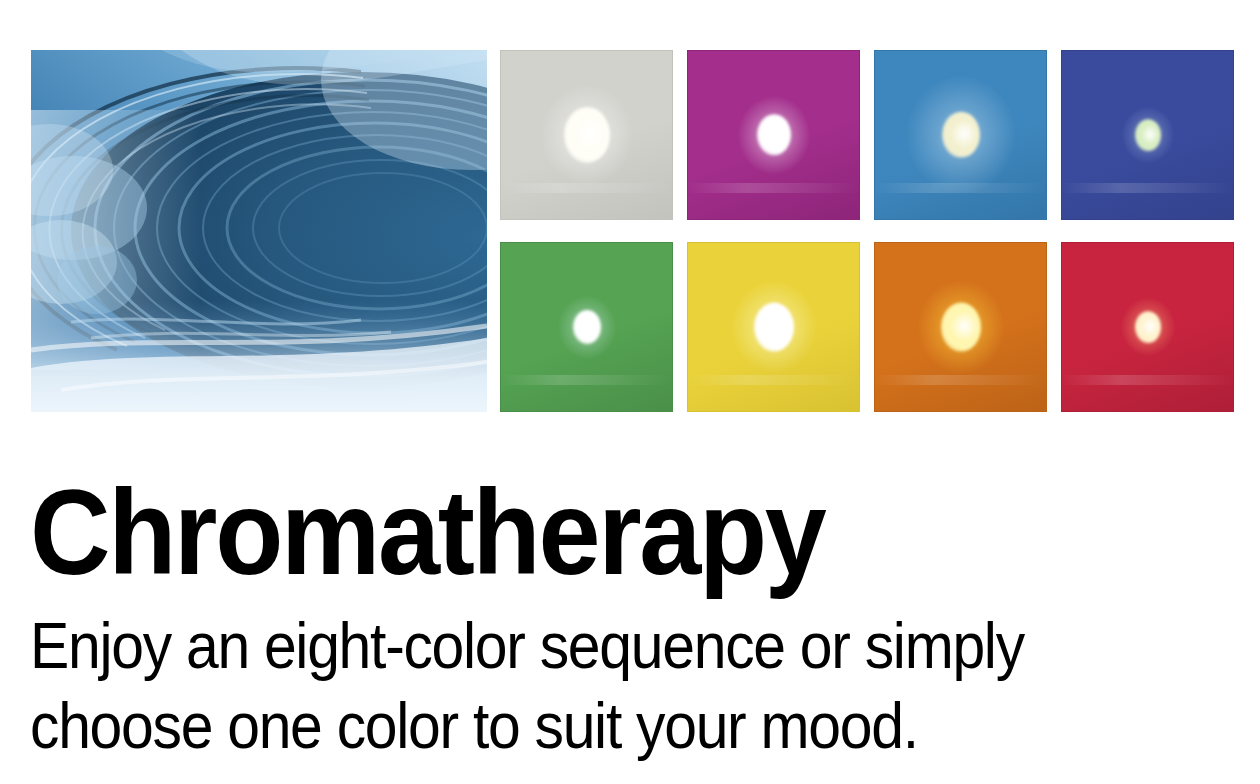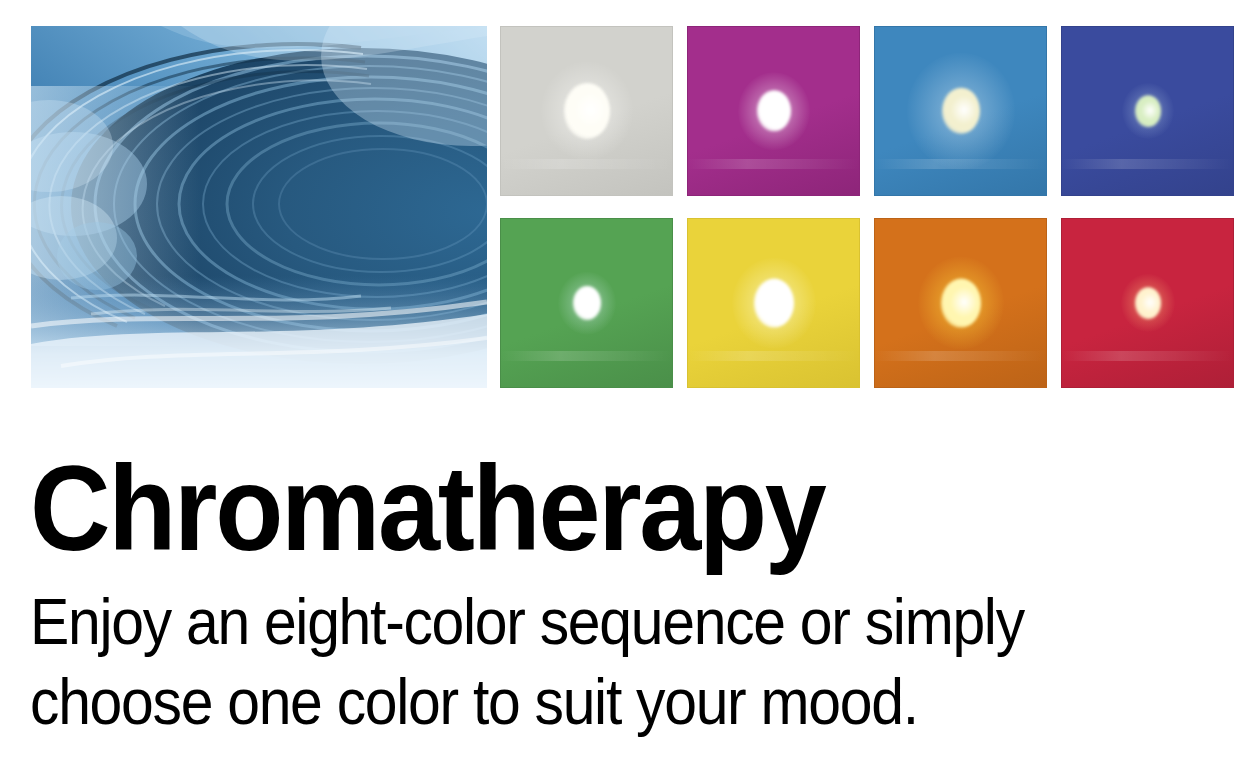--- a/index.html
+++ b/index.html
@@ -13,20 +13,21 @@
     overflow: hidden;
     font-family: "Liberation Sans", sans-serif;
     -webkit-font-smoothing: antialiased;
   }
 
   .page {
     position: relative;
     width: 1260px;
     height: 704px;
     background: #ffffff;
+    margin-top: 24px;
   }
 
   
   .media-band {
     position: absolute;
     left: 0;
     top: 0;
     width: 1260px;
     height: 400px;
   }

